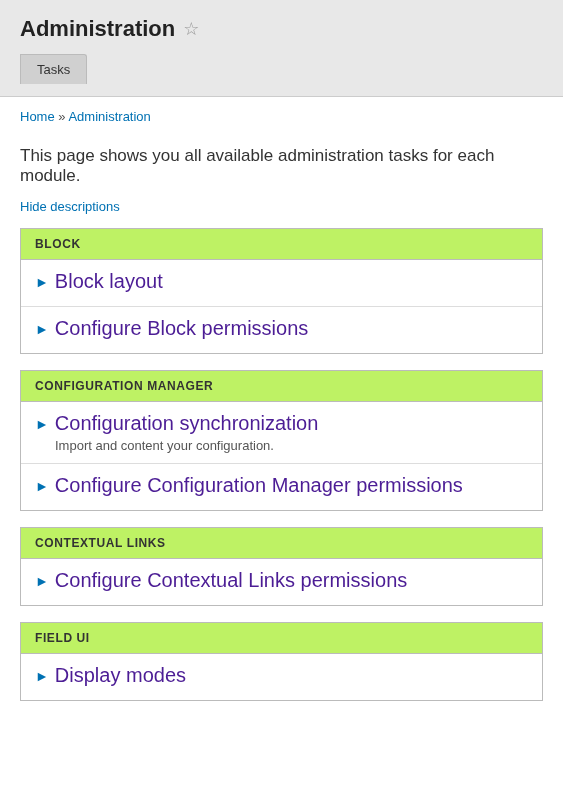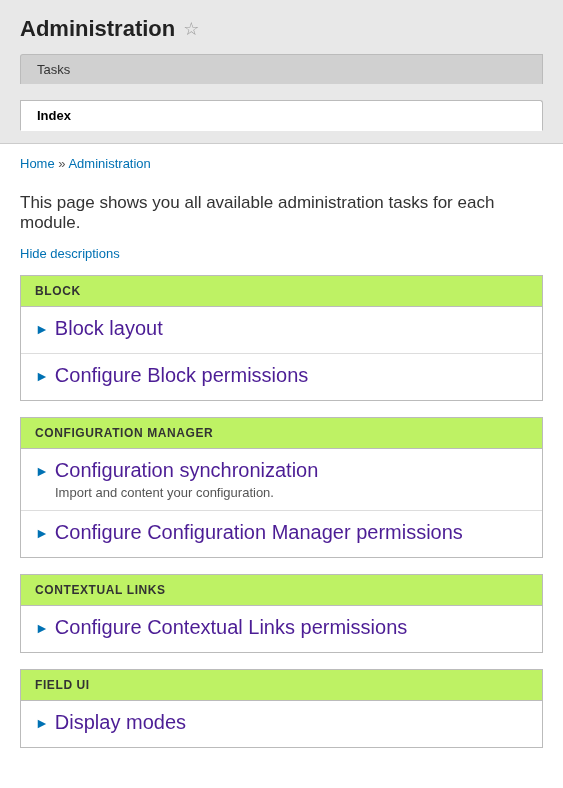--- a/index.html
+++ b/index.html
@@ -31,22 +31,21 @@
     }
 
     .star-icon {
       color: #999;
       font-size: 18px;
       cursor: pointer;
     }
 
     .tabs-row {
       display: flex;
-      gap: 16px;
-      flex-direction: column;
+      gap: 1px;
     }
 
     .tab {
       padding: 7px 16px;
       border: 1px solid #bbb;
       background: #d0d0d0;
       cursor: pointer;
       font-size: 13px;
       color: #333;
       border-bottom: none;
@@ -153,21 +152,20 @@
 </head>
 <body>
 
 <div class="page-header">
   <div class="page-title-row">
     <h1 class="page-title">Administration</h1>
     <span class="star-icon">☆</span>
   </div>
   <div class="tabs-row">
     <a class="tab">Tasks</a>
-    <a class="tab active">Index</a>
   </div>
 </div>
 
 <div class="page-content">
   <div class="breadcrumb">
     <a>Home</a>
     <span>»</span>
     <a>Administration</a>
   </div>
 

